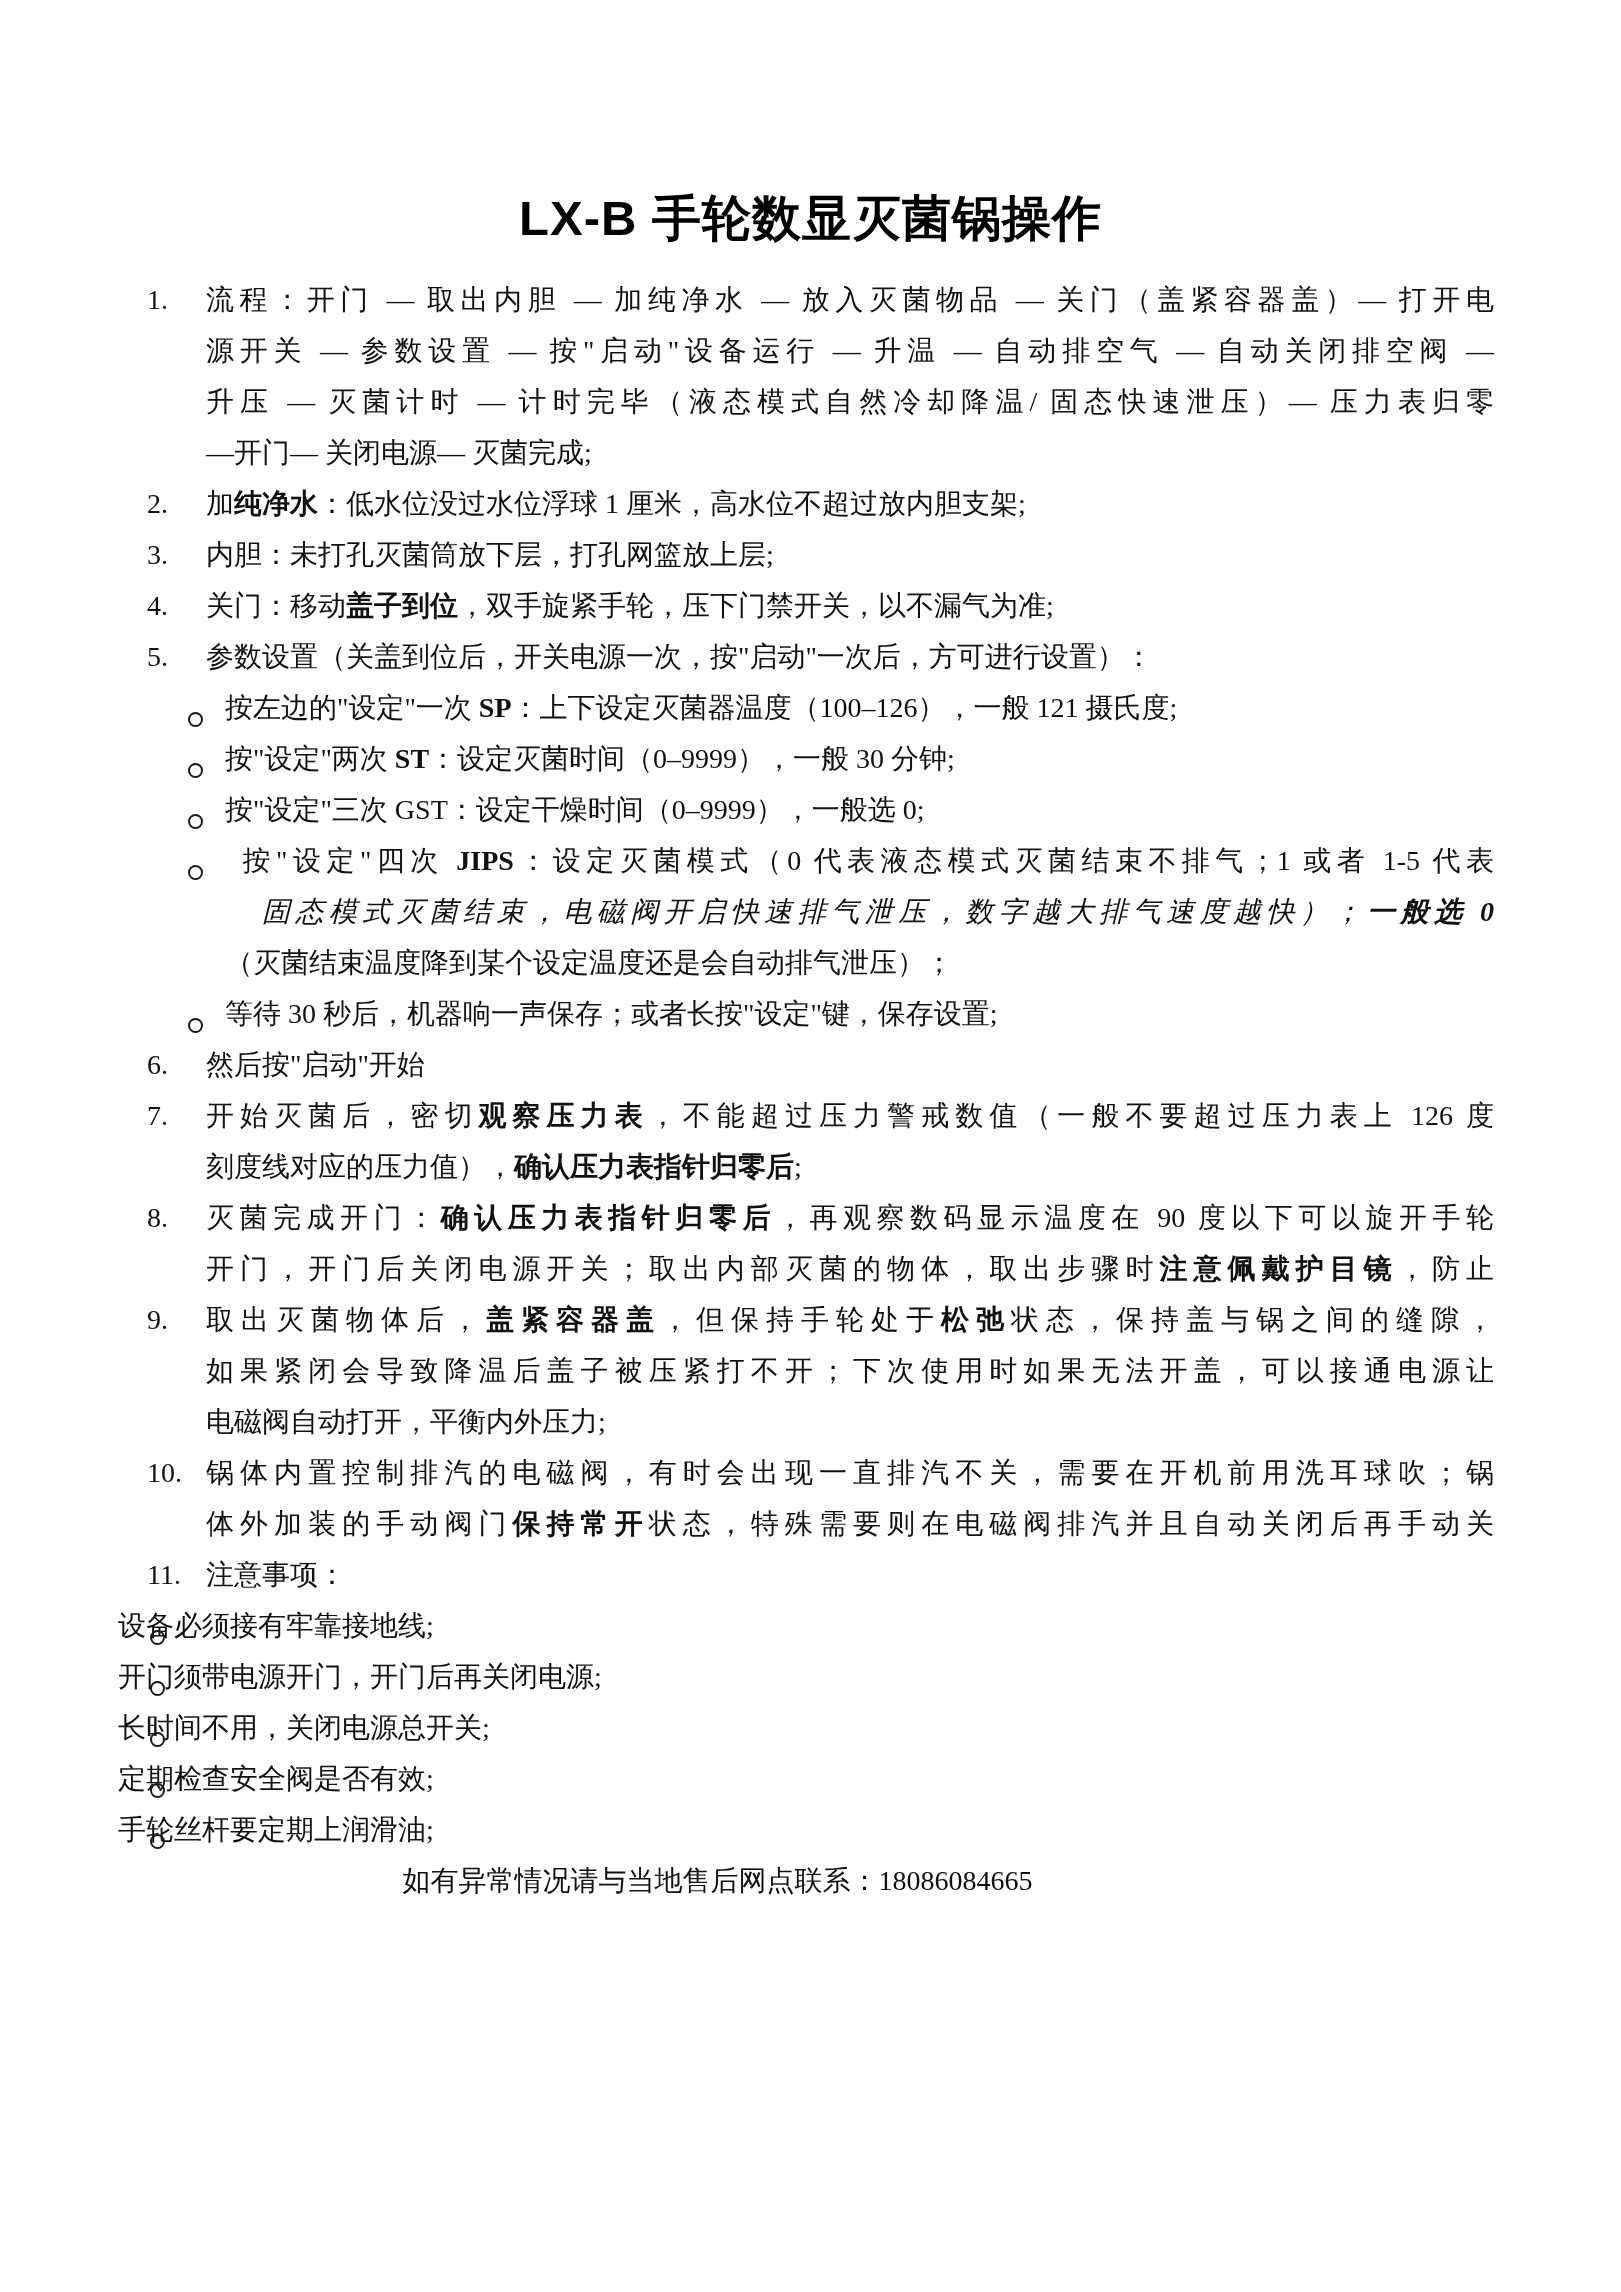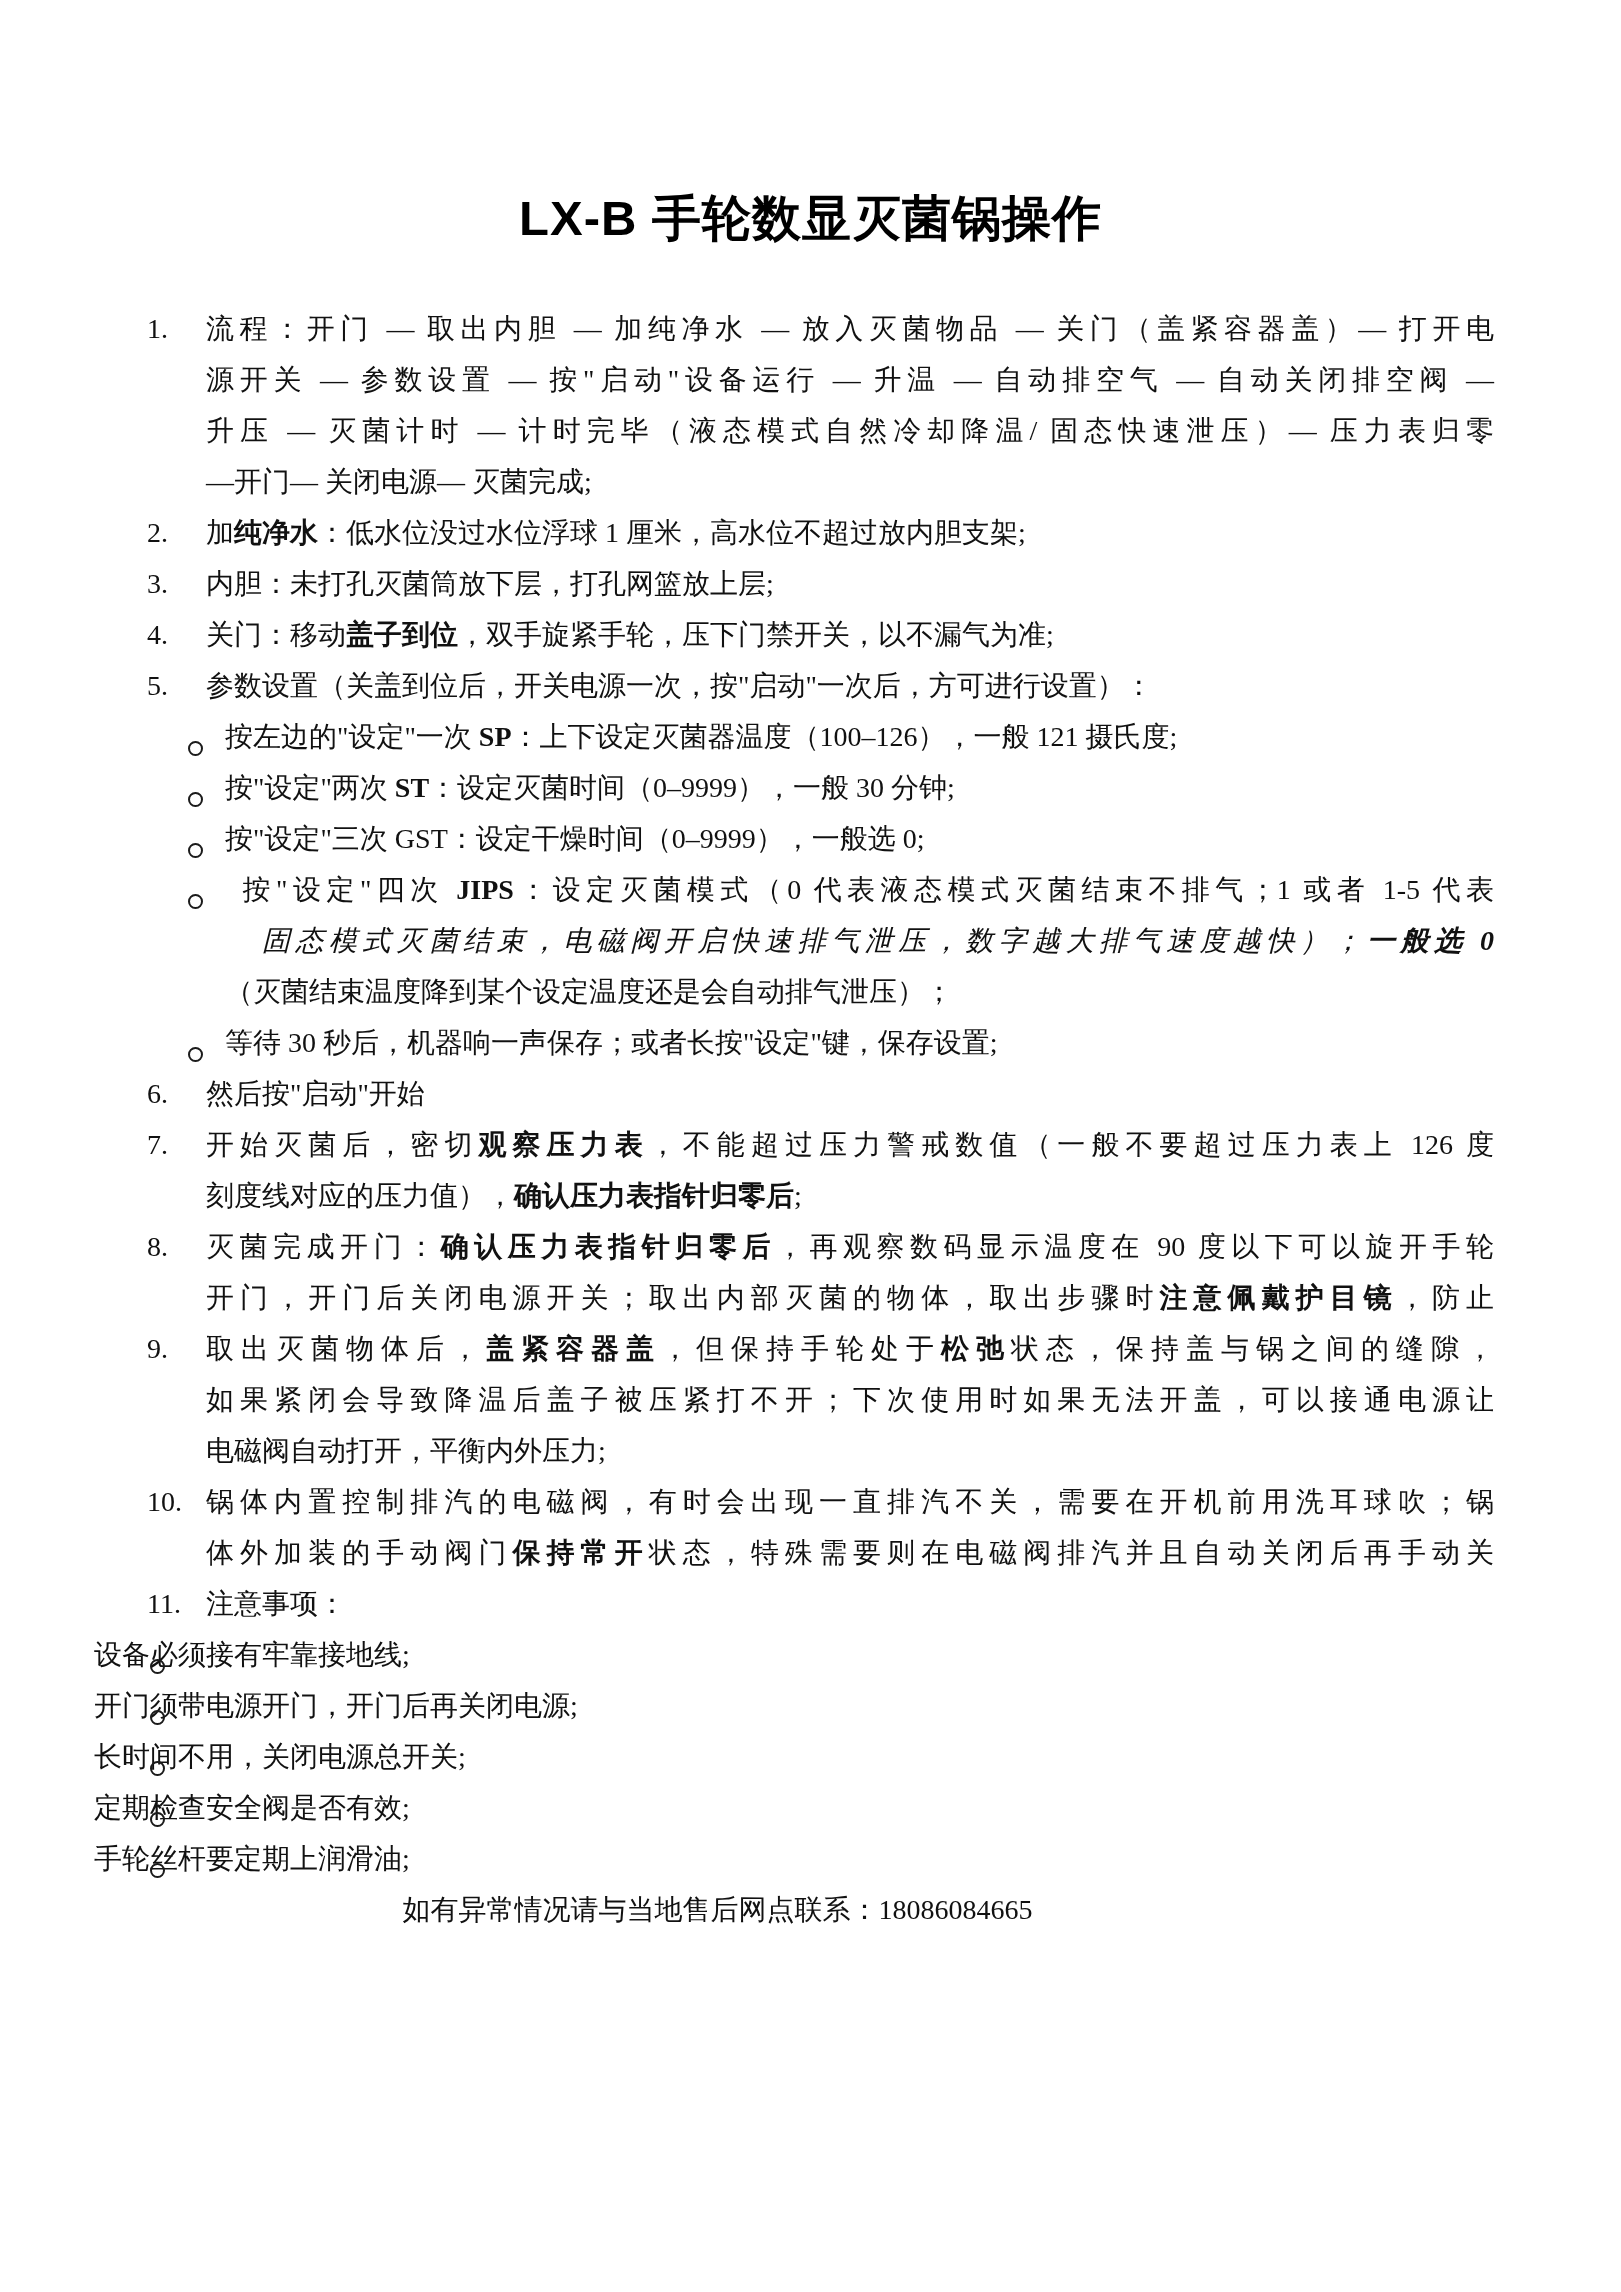--- a/index.html
+++ b/index.html
@@ -8,37 +8,37 @@
     width:1621px;height:2293px;
     margin:0 auto;
     background:#ffffff;
     overflow:hidden;
     font-family:"Liberation Serif", serif;
     color:#111111;
     box-sizing:border-box;
     padding-top:191px;
   }
   .title{
-    margin:0 0 57px 0;
+    margin:0 0 28px 0;
     text-align:center;
     font-family:"Liberation Sans", sans-serif;
     font-weight:bold;
     font-size:49px;
     line-height:55px;
     color:#000000;
     letter-spacing:1px;
   }
   .list{display:block;}
   .item{
     position:relative;
     margin-right:127px;
   }
   .item.l1{padding-left:206px;}
   .item.l2{padding-left:225px;}
-  .item.l2t{padding-left:94px;}
+  .item.l2t{padding-left:118px;}
   .marker{
     position:absolute;
     line-height:51px;
     font-size:28px;
     top:0;
   }
   .item.l1 .marker{left:147px;}
   .item.l2 .marker{left:188px;}
   .item.l2t .marker{left:150px;}
   .dot{

